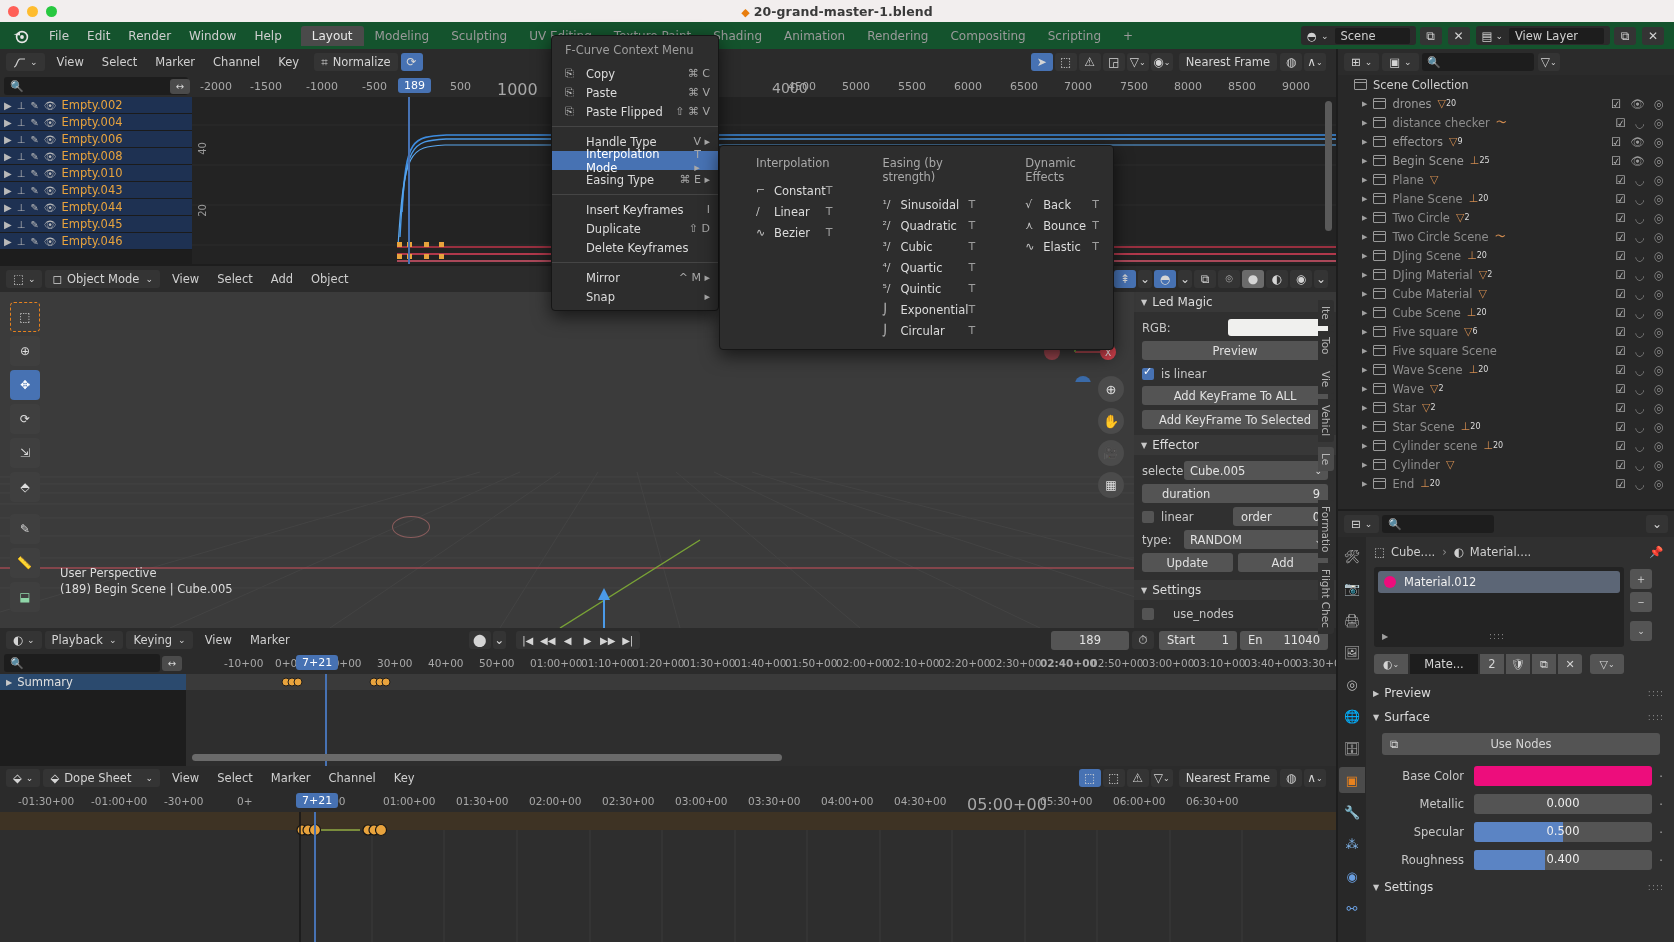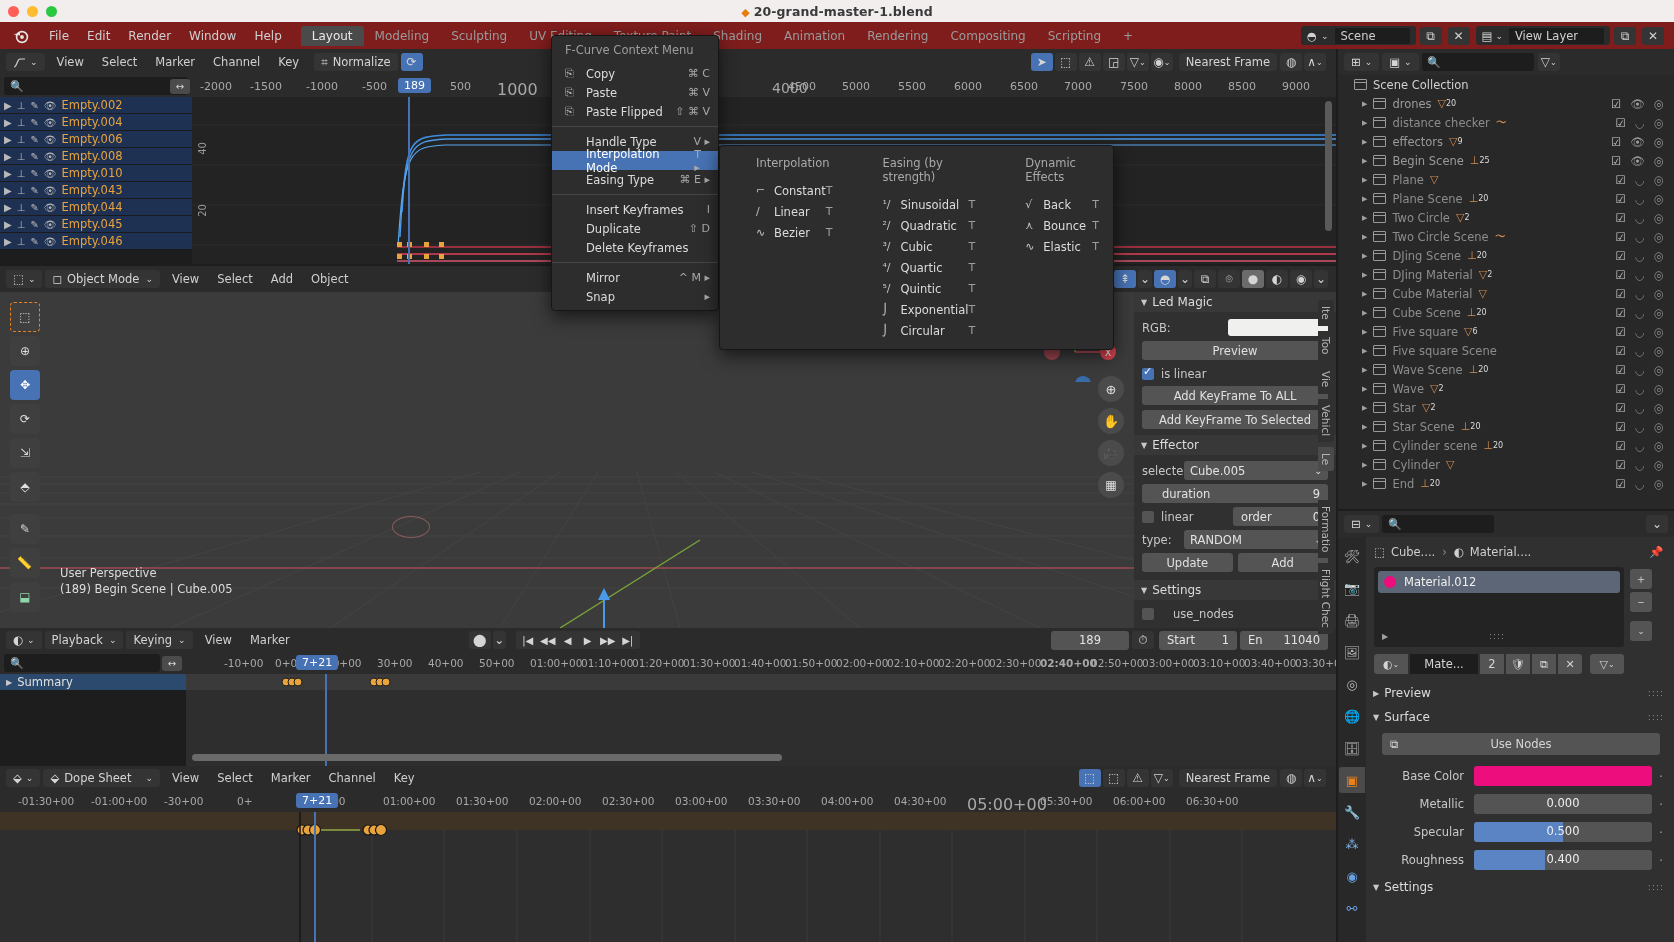--- a/index.html
+++ b/index.html
@@ -13,21 +13,21 @@
   
   #titlebar { left:0; top:0; width:1674px; height:22px; background:#f2eeee;
       display:flex; align-items:center; }
   .tl-dot { width:11px; height:11px; border-radius:50%; margin-left:8px; }
   .tl-red{background:#ff5f57;} .tl-yel{background:#febc2e;} .tl-grn{background:#28c840;}
   #tl-title { position:absolute; left:0; width:100%; text-align:center;
       color:#3a3a3a; font-size:12.5px; font-weight:bold; letter-spacing:.1px; }
   .blend-ico { color:#e87d0d; font-size:11px; margin-right:4px; }
 
   
-  #topbar { left:0; top:22px; width:1674px; height:27px; background:#7f1d1d;
+  #topbar { left:0; top:22px; width:1674px; height:27px; background:#14532d;
       display:flex; align-items:center; }
   .logo { margin:0 10px 0 12px; }
   .mitem { padding:3px 9px; color:#cfcfcf; font-size:12px; }
   .wstab { padding:3px 11px; color:#9a9a9a; font-size:12px; border-radius:3px 3px 0 0; }
   .wstab.active { background:#4a4a4a; color:#e8e8e8; }
   #ws-tabs { display:flex; margin-left:10px; align-items:center; }
   .scene-ctl { display:flex; align-items:center; height:19px; background:#2b2b2b;
     border-radius:3px; padding:0 6px; color:#d0d0d0; font-size:11.5px; }
 
   

